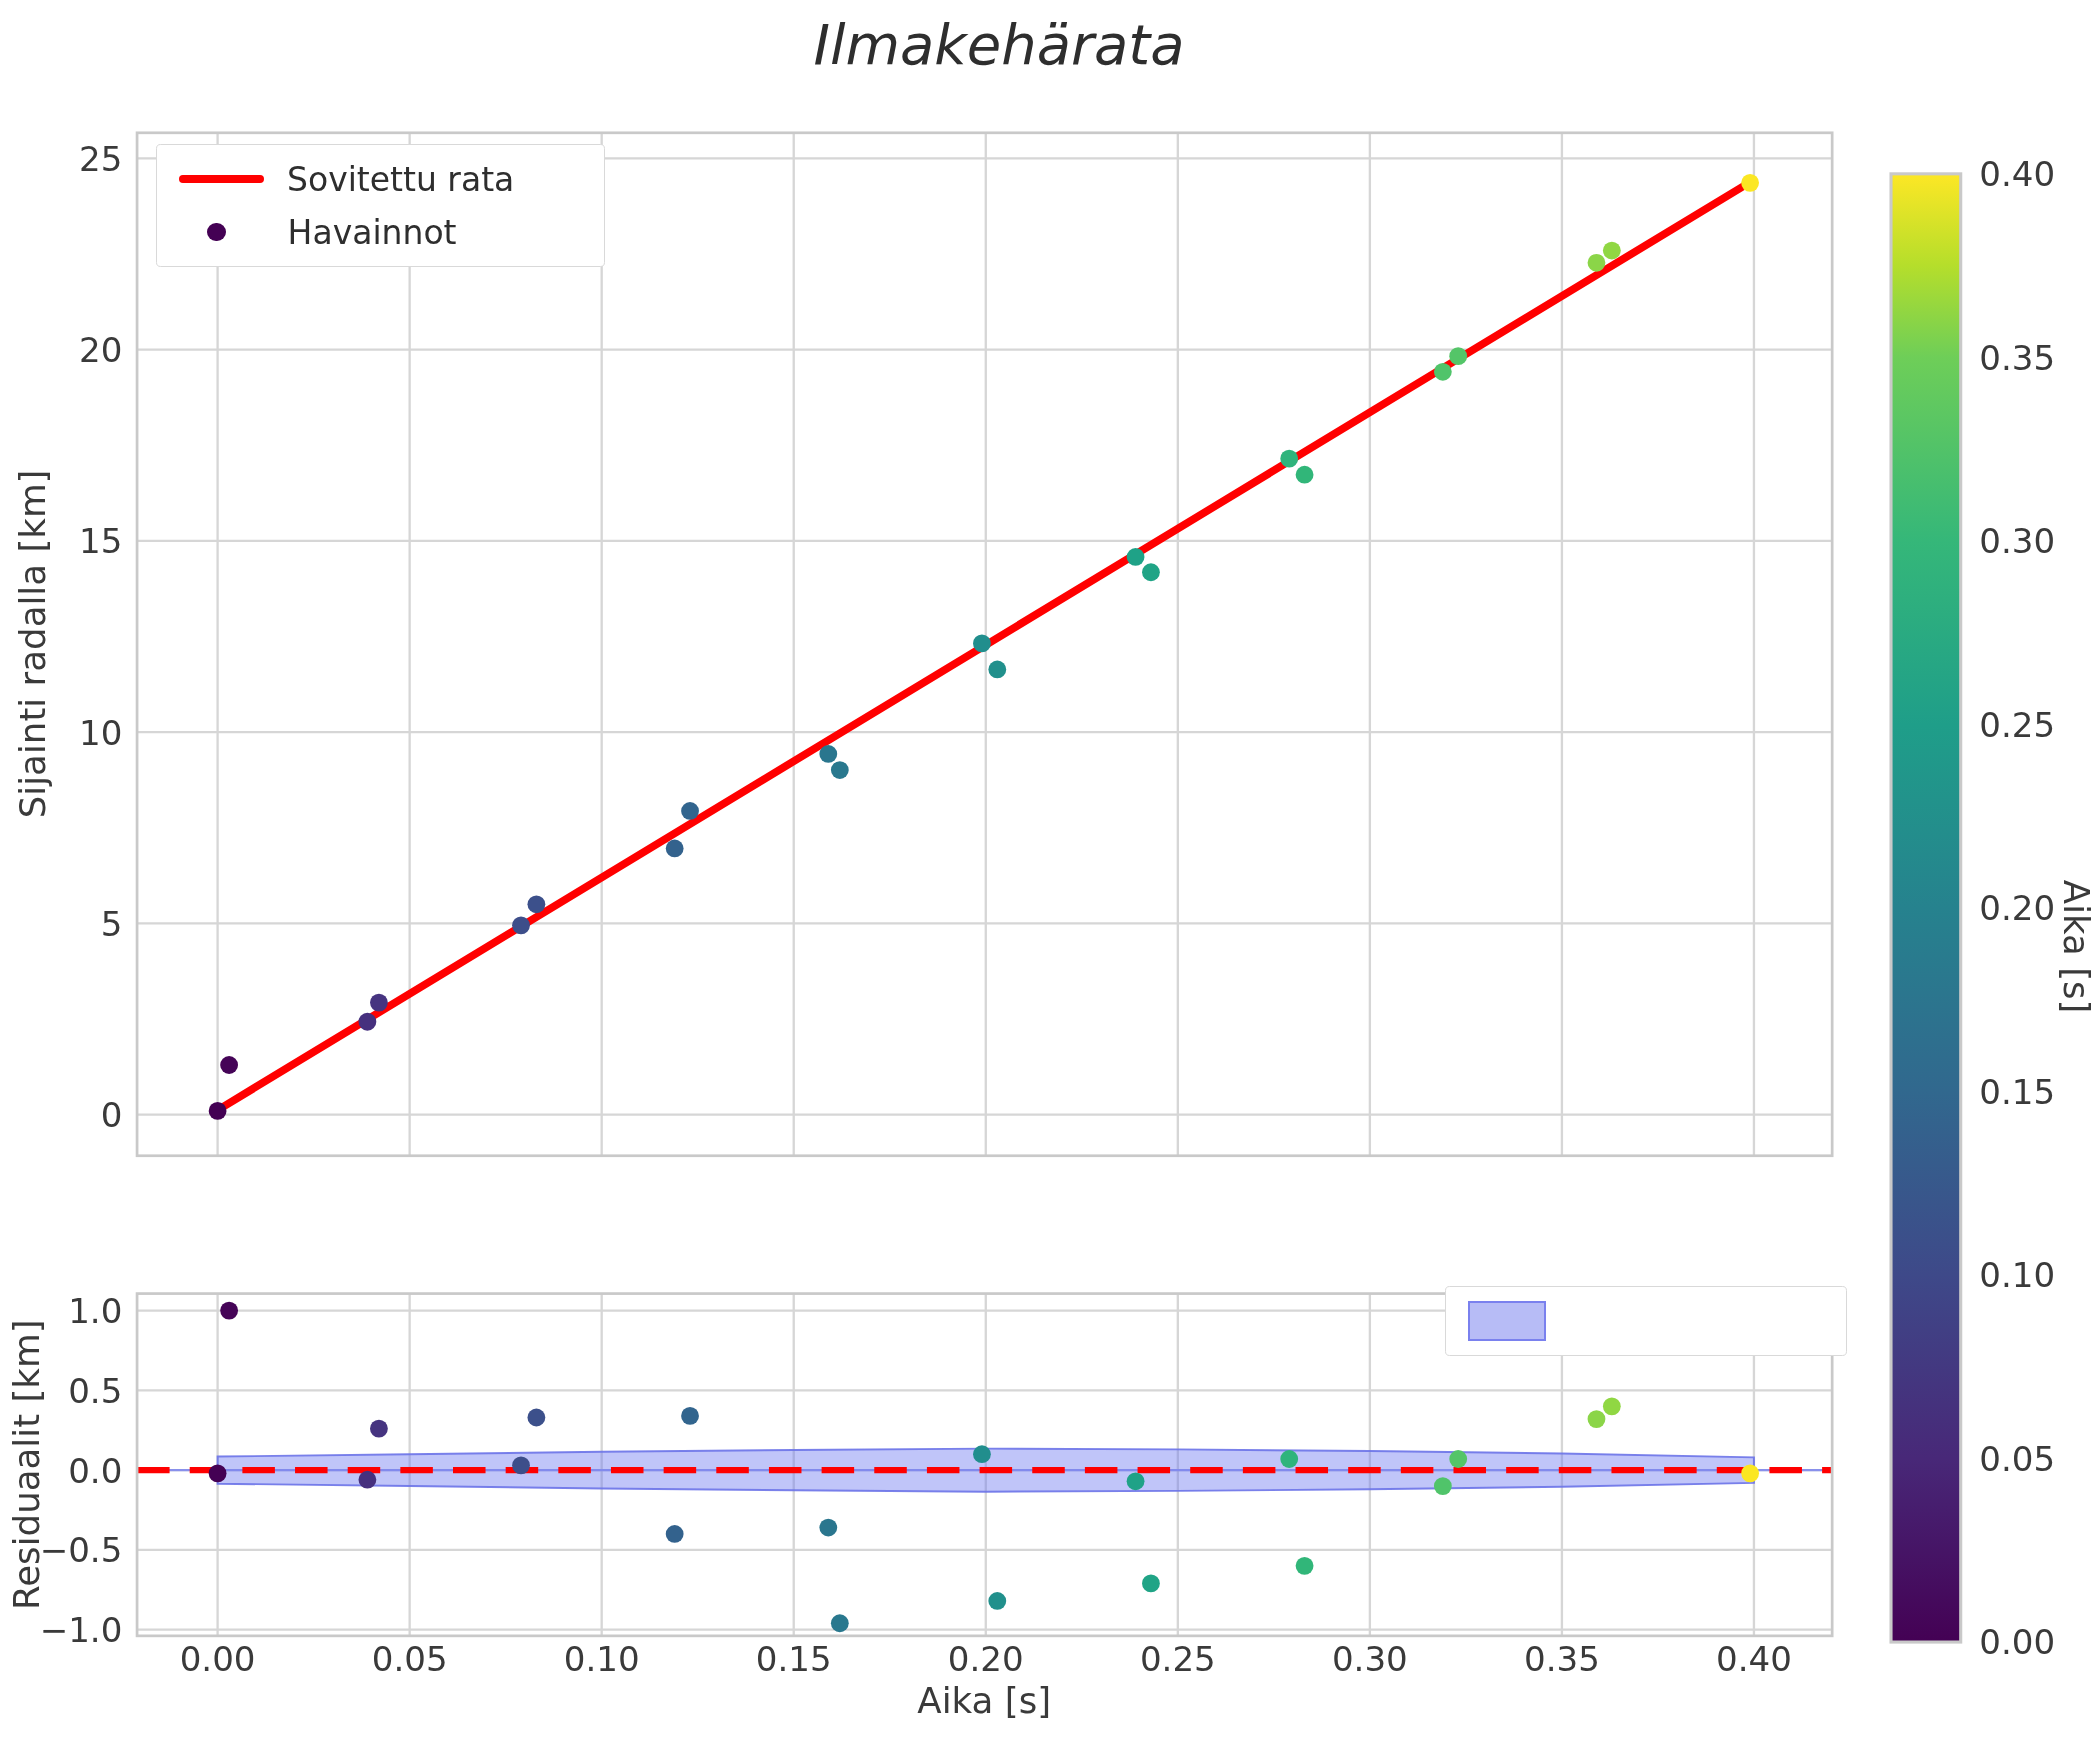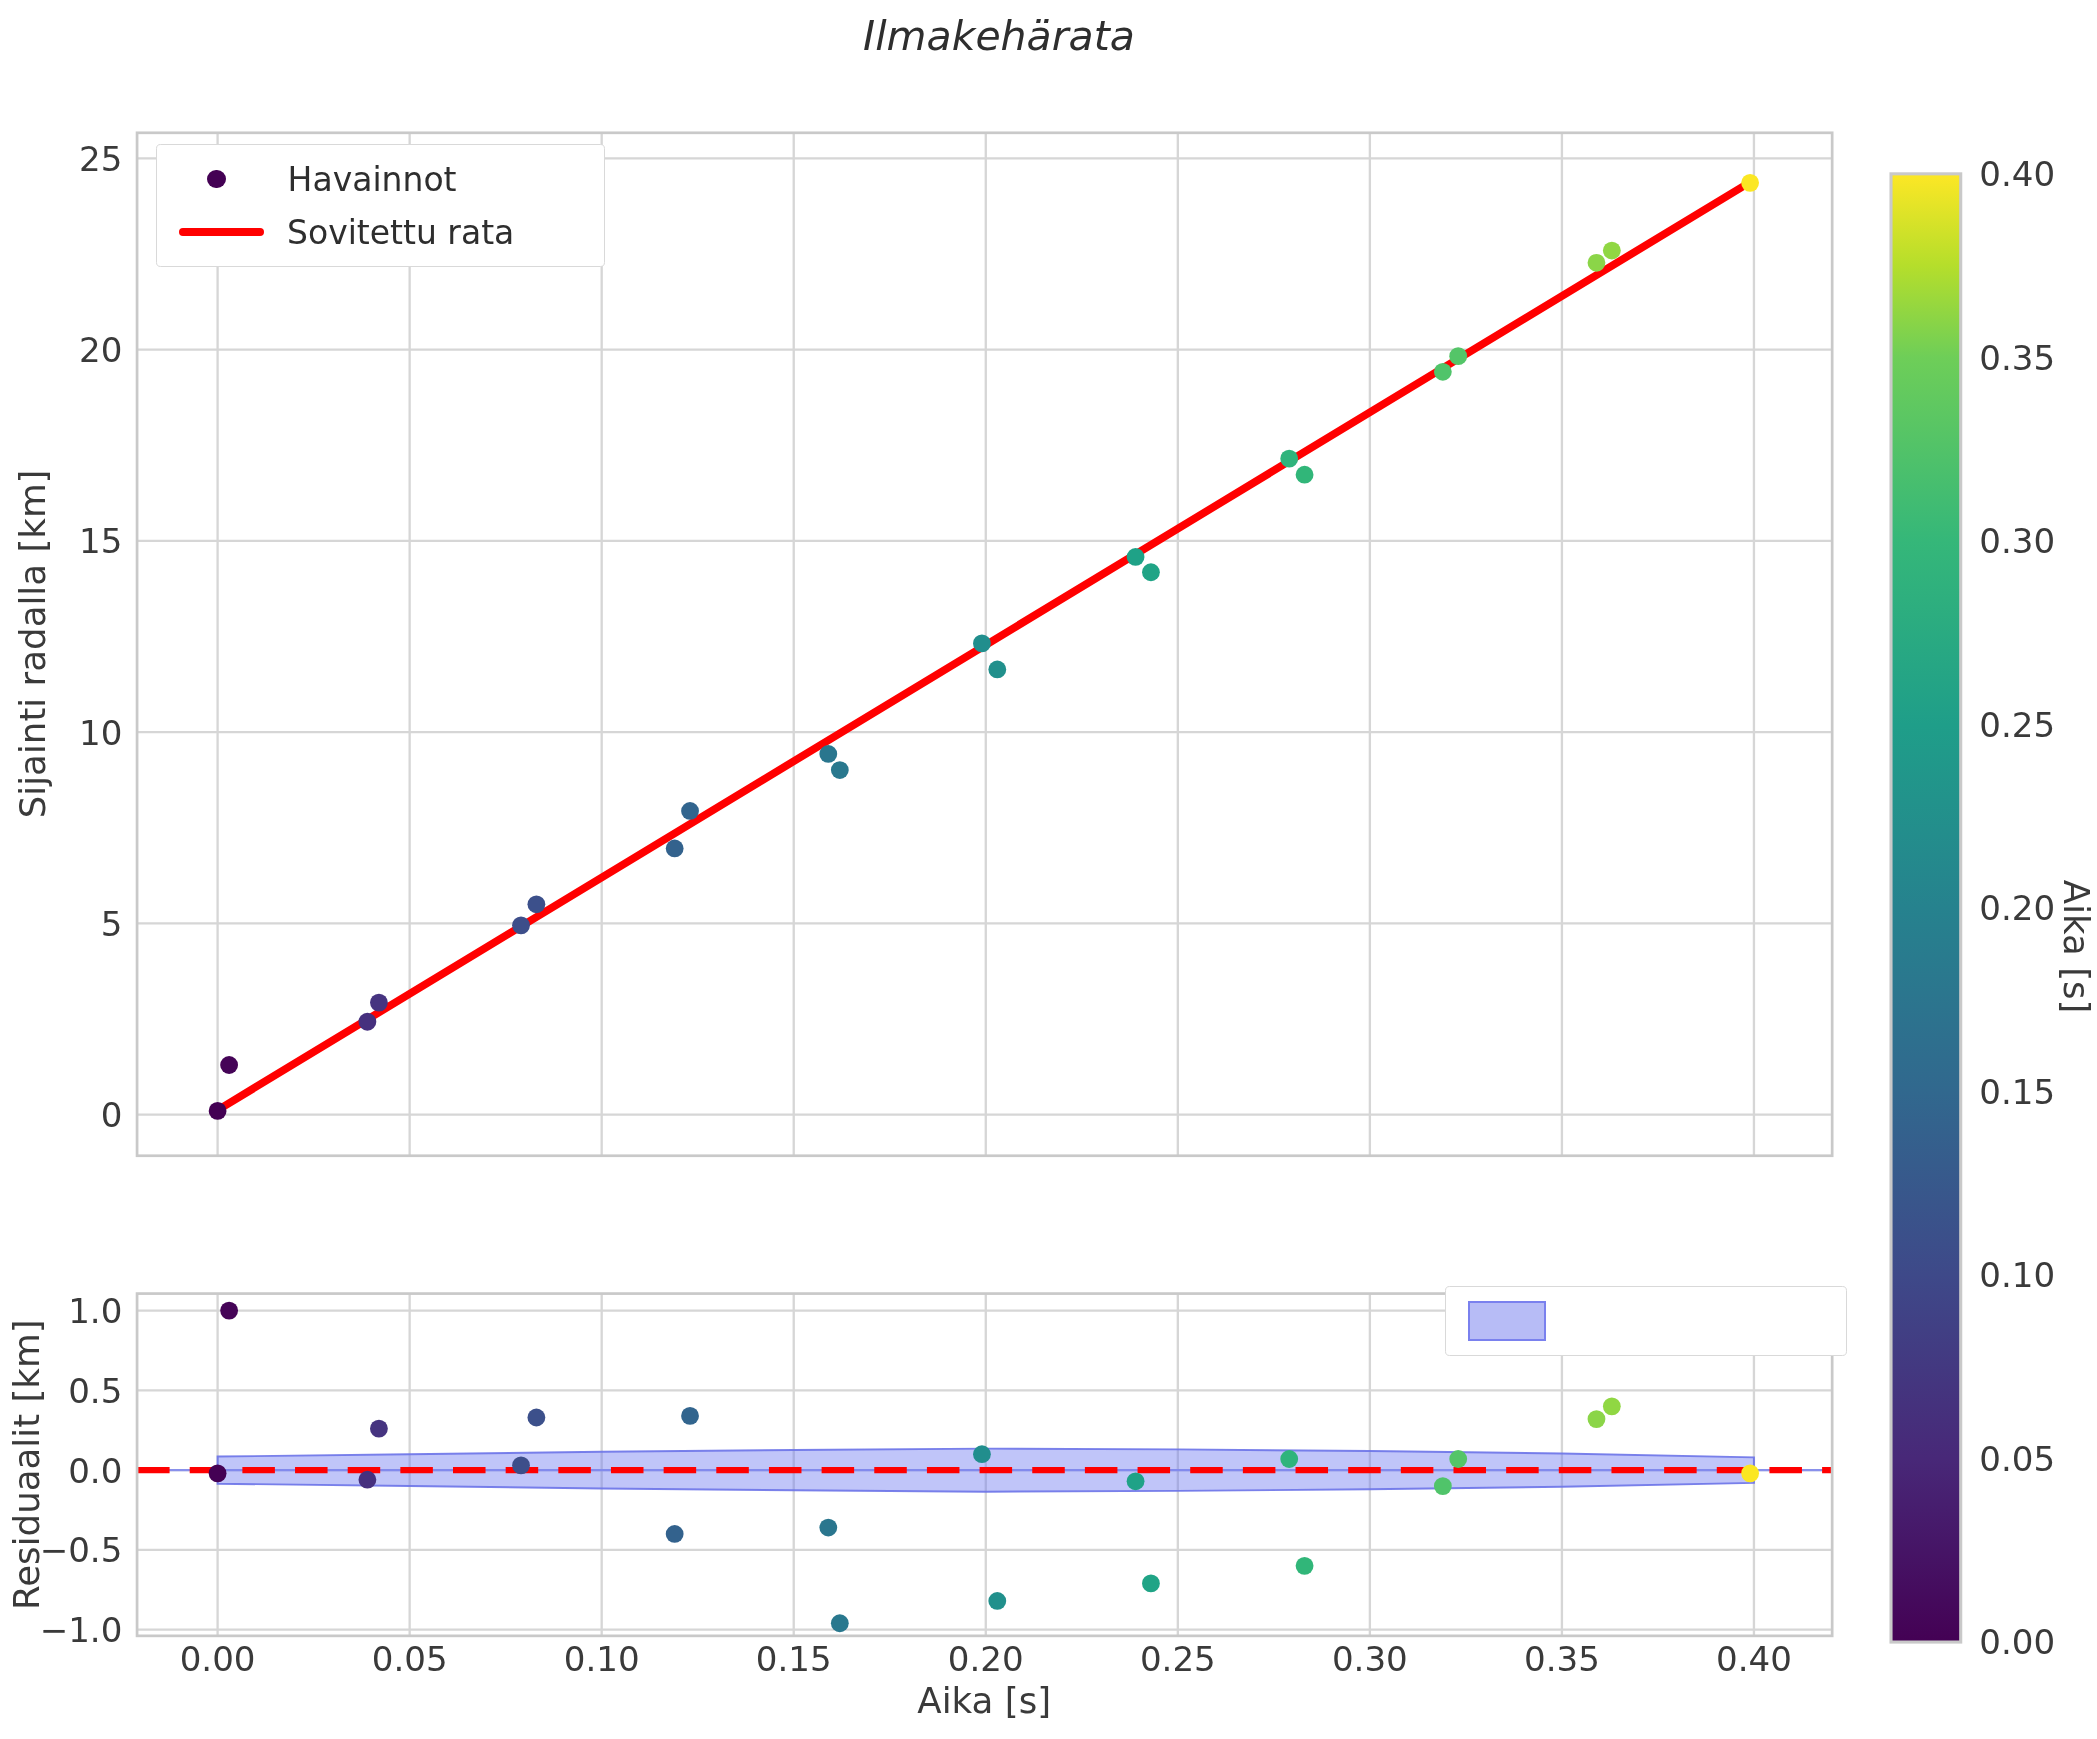--- a/index.html
+++ b/index.html
@@ -1,20 +1,20 @@
 <!DOCTYPE html>
 <html style="font-size:12.4px"><head>
 <meta charset="utf-8">
 <style>
   html,body{margin:0;padding:0;background:#ffffff;}
   .canvas{position:relative;width:2097px;height:1740px;background:#ffffff;overflow:hidden;
           font-family:"DejaVu Sans","Liberation Sans",sans-serif;color:#2e2e2e;}
   svg{position:absolute;left:0;top:0;}
   .fig-title{position:absolute;left:0;top:12.4px;width:1998px;text-align:center;
-             font-size:41px;font-style:italic;color:#2e2e2e;}
+             font-size:56px;font-style:italic;color:#2e2e2e;}
   .legend-box{position:absolute;background:#ffffff;border:1.5px solid #d9d9d9;border-radius:4.6px;
               display:flex;flex-direction:column;justify-content:center;gap:14px;padding:14px 22px;}
   .legend-row{display:flex;align-items:center;gap:23px;font-size:33px;color:#2e2e2e;}
   .lg-dot{width:18.6px;height:18.6px;border-radius:50%;flex:0 0 auto;}
   .lg-line{width:85px;height:7.7px;border-radius:3.9px;flex:0 0 auto;}
   .lg-patch{width:74px;height:36px;flex:0 0 auto;border:2.3px solid #7a81ee;background:#b7bcf6;}
   text{fill:#3a3a3a;}
 </style>
 </head>
 <body>
@@ -156,26 +156,26 @@
       </g>
 
     <text x="58" y="831" text-anchor="middle" font-size="46" transform="rotate(-90 58 831)">Sijainti radalla [km]</text>
     <text x="50" y="1891" text-anchor="middle" font-size="46" transform="rotate(-90 50 1891)">Residuaalit [km]</text>
     <text x="1271" y="2212" text-anchor="middle" font-size="46">Aika [s]</text>
     <text x="2666" y="1222" text-anchor="middle" font-size="46" transform="rotate(90 2666 1222)">Aika [s]</text>
   </svg>
 
   <div class="legend-box" style="left:156px;top:144px;width:403px;height:93px;">
     <div class="legend-row">
+      <span class="lg-line" style="background:#ff0000;"></span>
+      <span>Sovitettu rata</span>
+    </div>
+    <div class="legend-row">
       <span class="lg-dot" style="background:#440154;margin-left:28px;margin-right:39px;"></span>
       <span>Havainnot</span>
-    </div>
-    <div class="legend-row">
-      <span class="lg-line" style="background:#ff0000;"></span>
-      <span>Sovitettu rata</span>
     </div>
   </div>
 
   <div class="legend-box" style="left:1445px;top:1286px;width:356px;height:40px;">
     <div class="legend-row">
       <span class="lg-patch"></span>
     </div>
   </div>
 
 </div>

